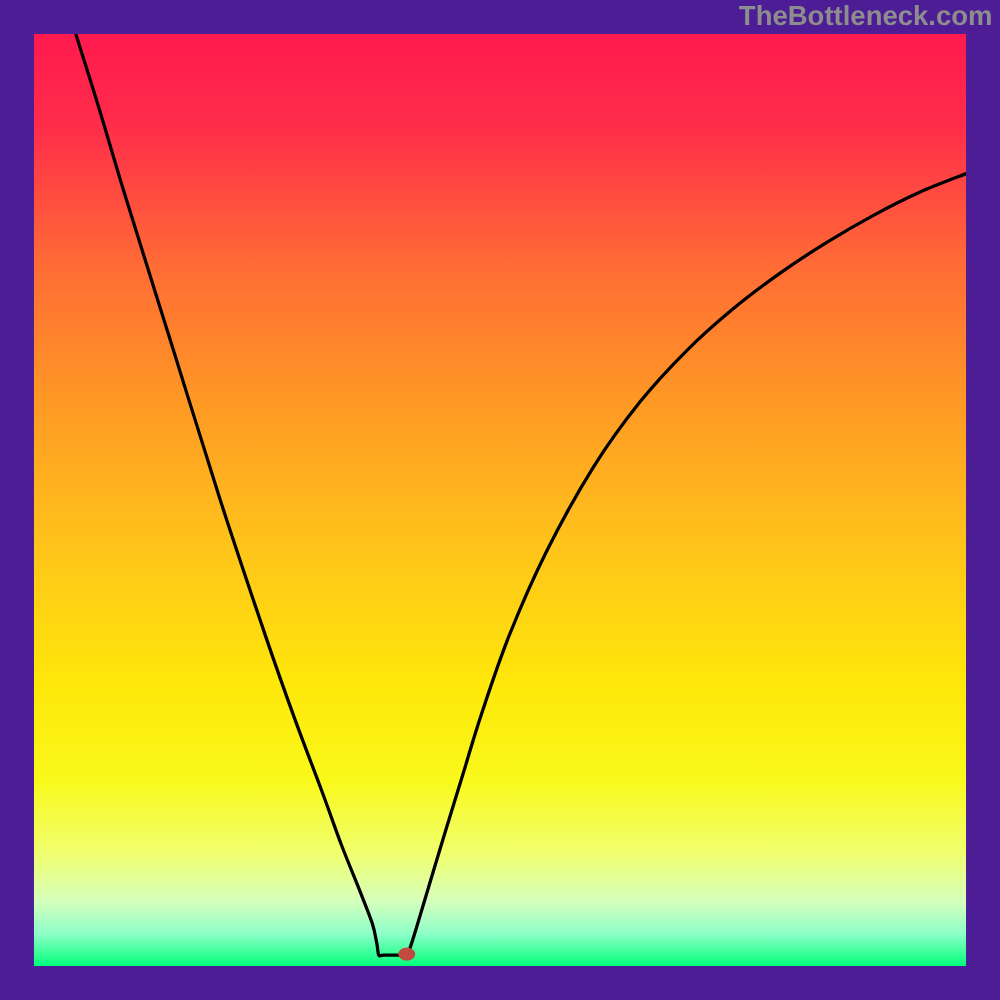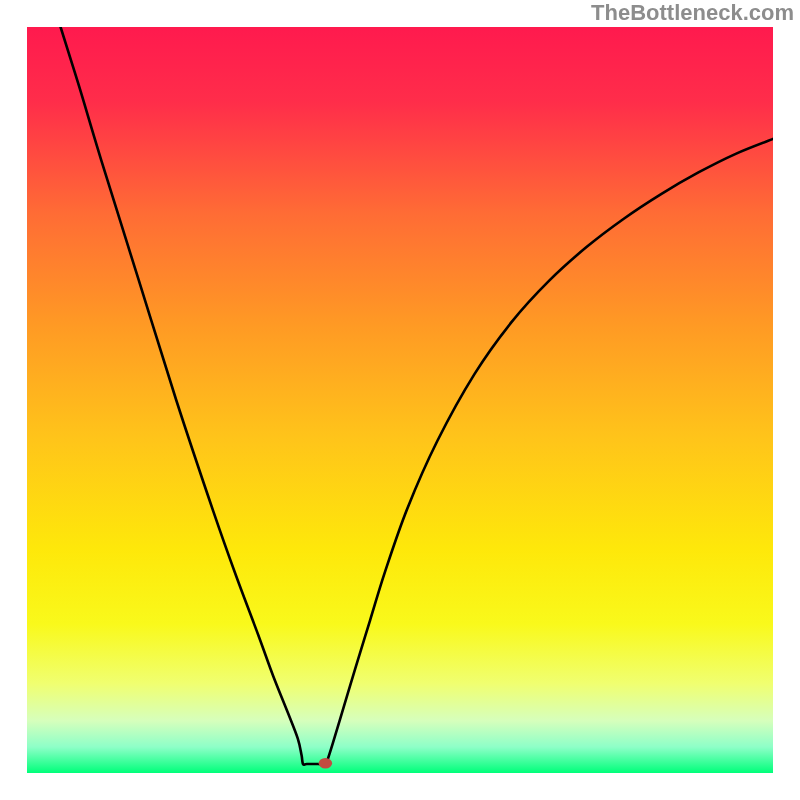--- a/index.html
+++ b/index.html
@@ -9,21 +9,21 @@
     height: 800px;
     background: #000;
     overflow: hidden;
   }
   .frame {
     position: absolute;
     left: 0;
     top: 0;
     width: 800px;
     height: 800px;
-    background: #ffffff;
+    background: #4c1d95;
   }
   .plot {
     position: absolute;
     left: 27px;
     top: 27px;
     width: 746px;
     height: 746px;
     overflow: hidden;
   }
   .gradient {

